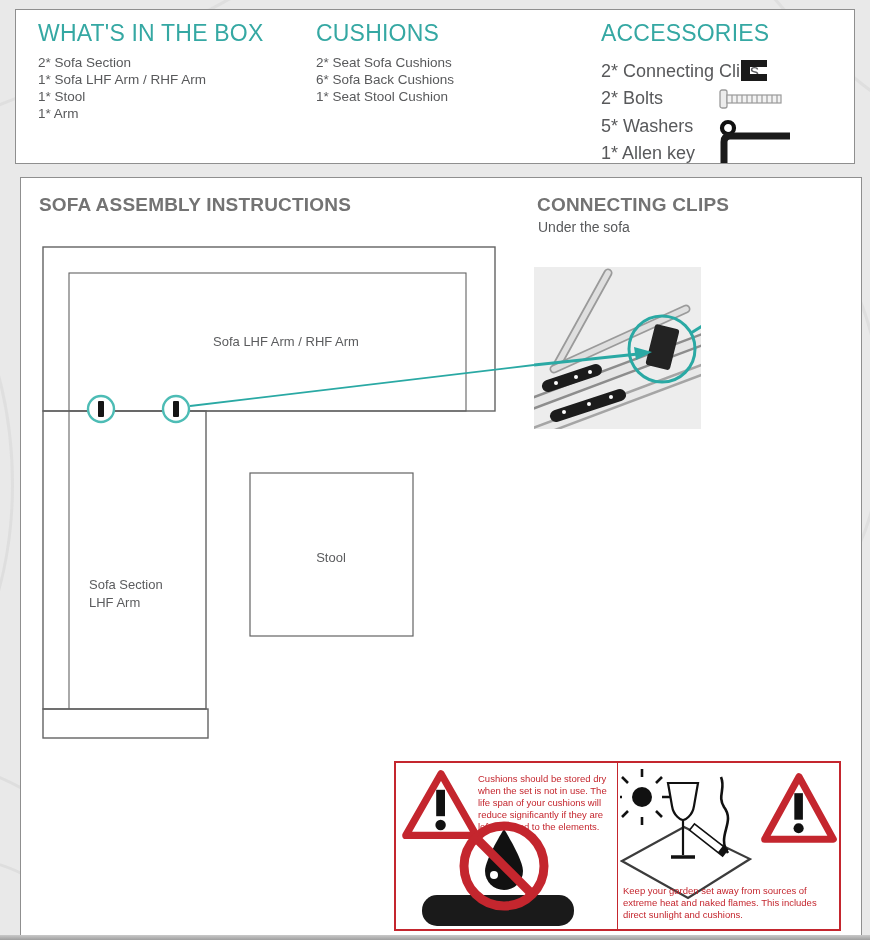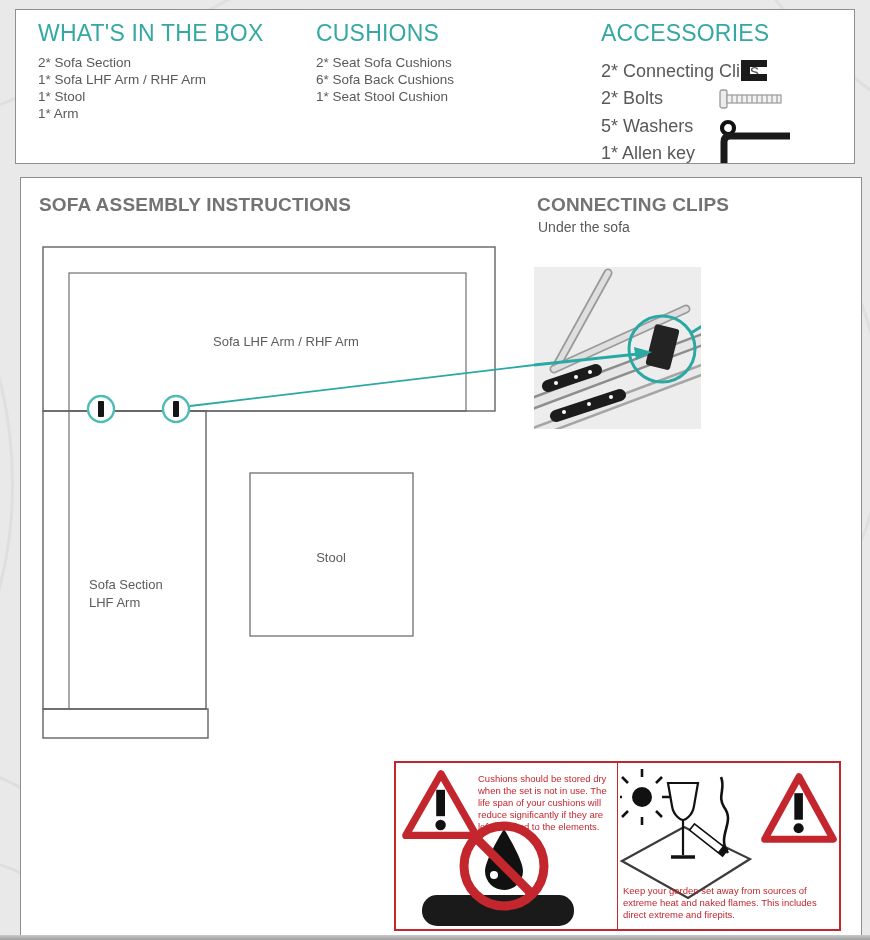--- a/index.html
+++ b/index.html
@@ -252,19 +252,19 @@
             <rect x="36" y="-4" width="6" height="8" fill="#111"></rect>
           </g>
           <path d="M108,88 C96,70 116,58 104,42 C97,31 106,24 101,12" fill="none" stroke="#111" stroke-width="2.6"></path>
         </g>
       </svg>
       <svg class="tri" style="left:142px;top:4px;" width="78" height="82" viewBox="0 0 100 96">
         <path d="M50,8 L94,88 H6 Z" fill="#fff" stroke="#c4262e" stroke-width="9" stroke-linejoin="round"></path>
         <rect x="44" y="29" width="11" height="34" fill="#111"></rect>
         <circle cx="49.5" cy="74" r="6.5" fill="#111"></circle>
       </svg>
-      <div class="warn-text warn-text-right">Keep your garden set away from sources of extreme heat and naked flames. This includes direct extreme and firepits.</div>
+      <div class="warn-text warn-text-right">Keep your garden set away from sources of extreme heat and naked flames. This includes direct sunlight and cushions.</div>
     </div>
 
   </div>
 </div>
 
 <div class="page-bottom-edge"></div>
 
 </body></html>

